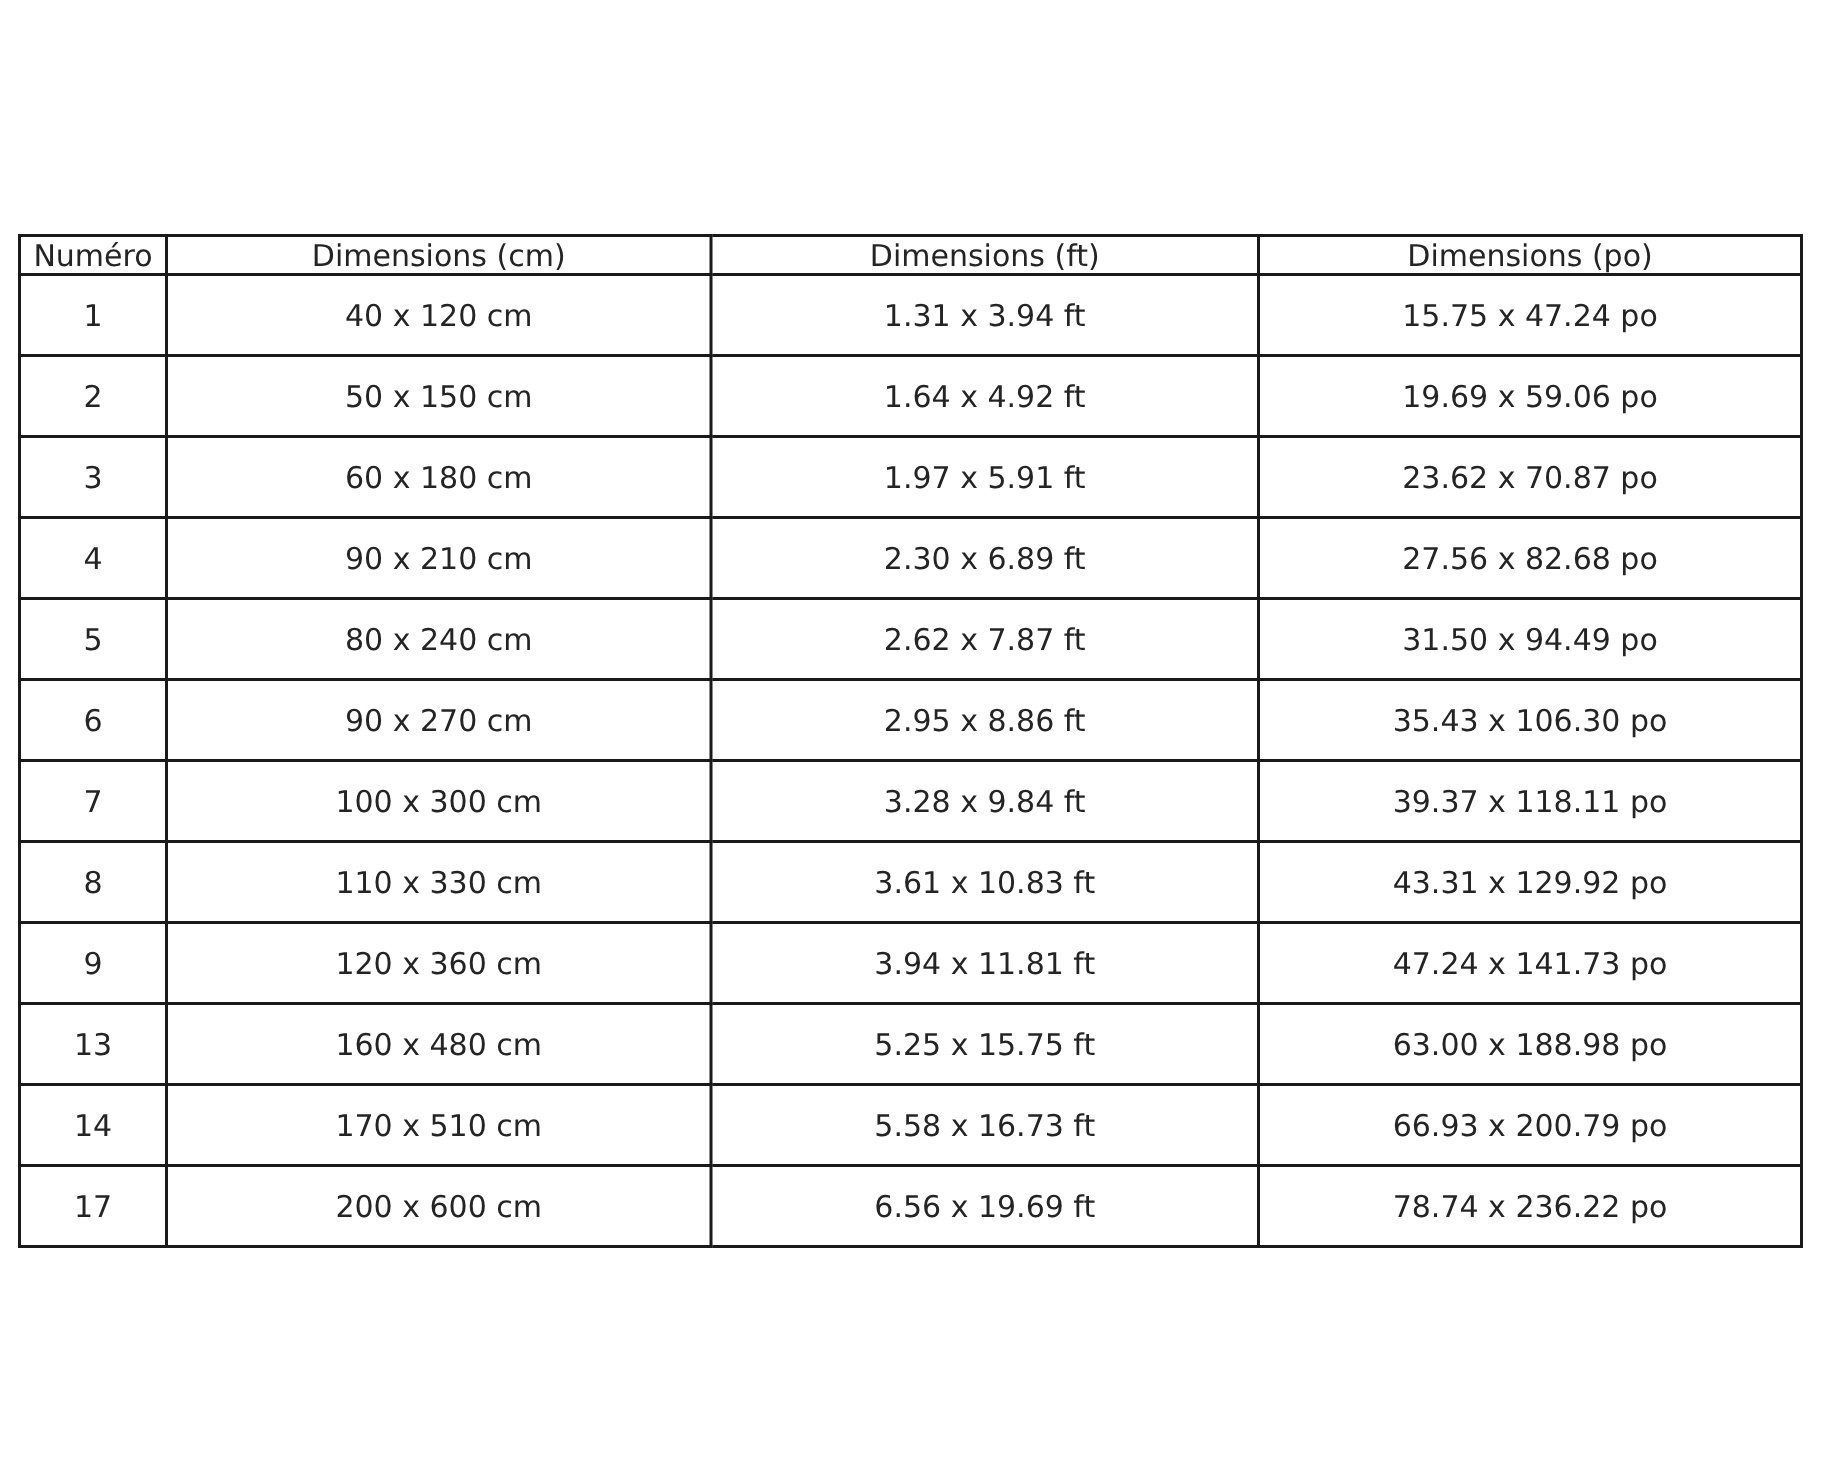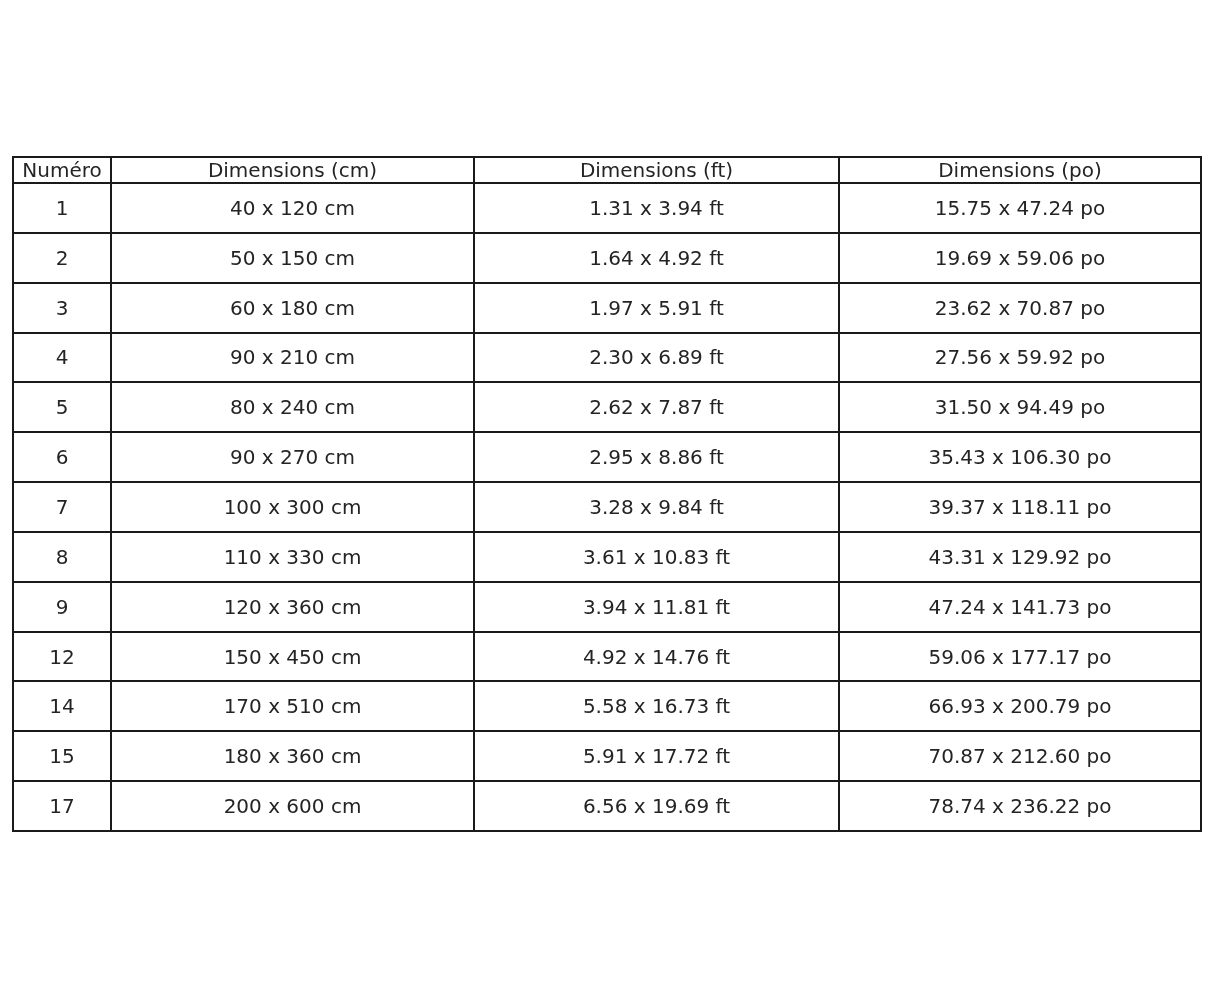--- a/index.html
+++ b/index.html
@@ -75,21 +75,21 @@
         <tr>
           <td>3</td>
           <td>60 x 180 cm</td>
           <td>1.97 x 5.91 ft</td>
           <td>23.62 x 70.87 po</td>
         </tr>
         <tr>
           <td>4</td>
           <td>90 x 210 cm</td>
           <td>2.30 x 6.89 ft</td>
-          <td>27.56 x 59.92 po</td>
+          <td>27.56 x 82.68 po</td>
         </tr>
         <tr>
           <td>5</td>
           <td>80 x 240 cm</td>
           <td>2.62 x 7.87 ft</td>
           <td>31.50 x 94.49 po</td>
         </tr>
         <tr>
           <td>6</td>
           <td>90 x 270 cm</td>
@@ -108,36 +108,30 @@
           <td>3.61 x 10.83 ft</td>
           <td>43.31 x 129.92 po</td>
         </tr>
         <tr>
           <td>9</td>
           <td>120 x 360 cm</td>
           <td>3.94 x 11.81 ft</td>
           <td>47.24 x 141.73 po</td>
         </tr>
         <tr>
-          <td>12</td>
-          <td>150 x 450 cm</td>
-          <td>4.92 x 14.76 ft</td>
-          <td>59.06 x 177.17 po</td>
+          <td>13</td>
+          <td>160 x 480 cm</td>
+          <td>5.25 x 15.75 ft</td>
+          <td>63.00 x 188.98 po</td>
         </tr>
         <tr>
           <td>14</td>
           <td>170 x 510 cm</td>
           <td>5.58 x 16.73 ft</td>
           <td>66.93 x 200.79 po</td>
-        </tr>
-        <tr>
-          <td>15</td>
-          <td>180 x 360 cm</td>
-          <td>5.91 x 17.72 ft</td>
-          <td>70.87 x 212.60 po</td>
         </tr>
         <tr>
           <td>17</td>
           <td>200 x 600 cm</td>
           <td>6.56 x 19.69 ft</td>
           <td>78.74 x 236.22 po</td>
         </tr>
       </tbody>
   </table>
 </div>

